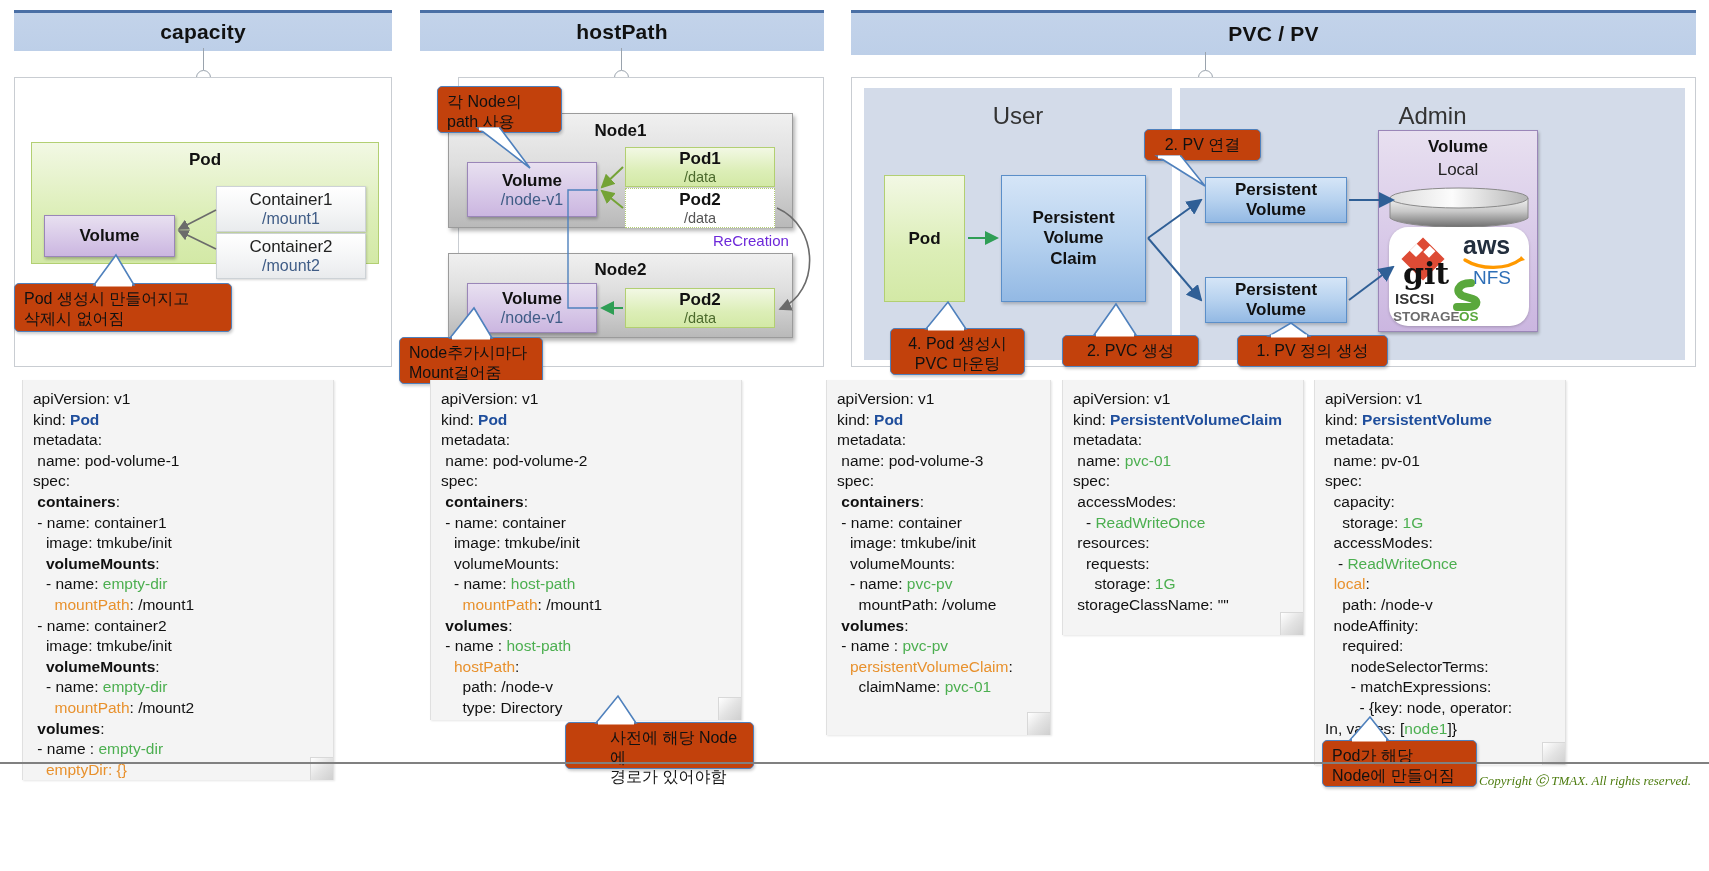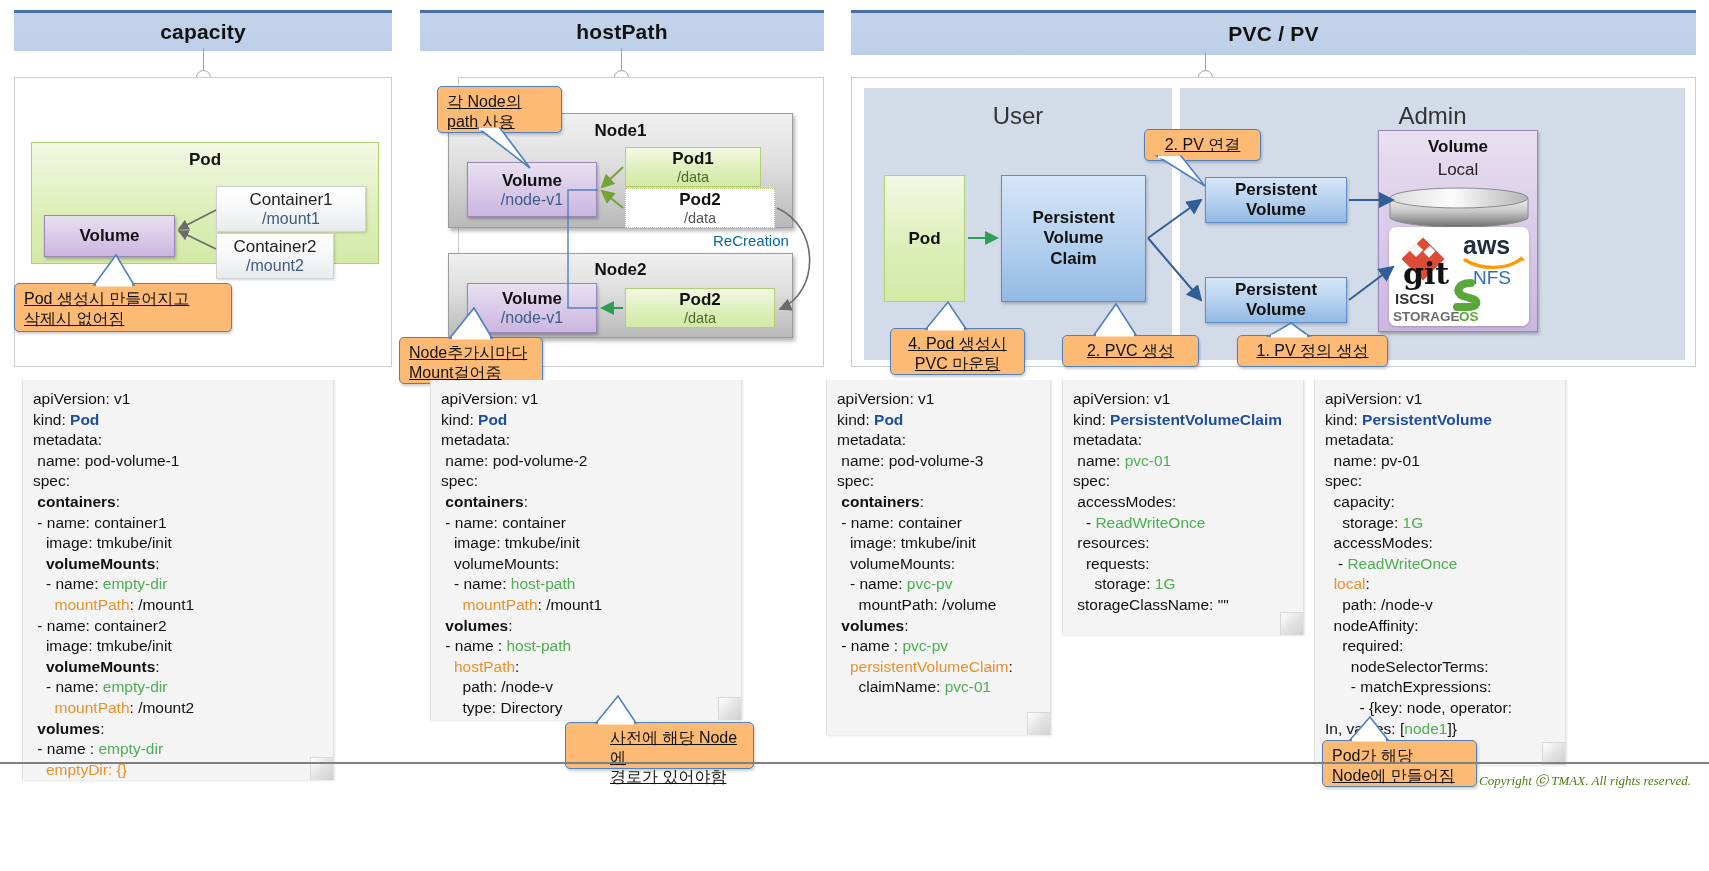--- a/index.html
+++ b/index.html
@@ -71,25 +71,24 @@
     box-shadow:1px 2px 3px rgba(0,0,0,.22);
   }
   .zone{
     position:absolute;box-sizing:border-box;background:#d3dbe9;
   }
   .zone-title{position:absolute;width:100%;text-align:center;font-size:24px;color:#333;}
 
   
   .callout{
     position:absolute;box-sizing:border-box;
-    background:#fdba74;border:1.6px solid #4f81bd;border-radius:5px;
+    background:#c2410c;border:1.6px solid #4f81bd;border-radius:5px;
     font-size:16px;color:#111;line-height:1.22;
     padding:5px 9px;box-shadow:1px 2px 3px rgba(0,0,0,.2);
     white-space:pre-line;
-    text-decoration:underline;
   }
 
   
   .note{
     position:absolute;box-sizing:border-box;
     background:#f4f4f4;
     border-left:1px solid #e0e0e0;border-right:1px solid #e0e0e0;
     font-size:15.5px;line-height:20.6px;color:#111;
     padding:9px 8px 6px 10px;white-space:pre;
     box-shadow:1px 1px 2px rgba(0,0,0,.10);
@@ -102,23 +101,23 @@
     position:absolute;right:0;bottom:0;width:22px;height:22px;
     background:linear-gradient(135deg,#ffffff 0%,#e3e3e3 50%,#cfcfcf 100%);
     border-left:1px solid #d8d8d8;border-top:1px solid #d8d8d8;
   }
 
   .footline{position:absolute;left:0;top:762px;width:1709px;height:2px;background:#808080;}
   .copyright{
     position:absolute;right:18px;top:772px;font-size:13px;color:#4d7c0f;
     font-style:italic;font-family:"Liberation Serif",serif;
   }
-  .recreation-lbl{position:absolute;font-size:15px;color:#0369a1;}
+  .recreation-lbl{position:absolute;font-size:15px;color:#6d28d9;}
   .logo-card{
-    position:absolute;box-sizing:border-box;background:#fff;border-radius:7px;
+    position:absolute;box-sizing:border-box;background:#fff;border-radius:19px;
     box-shadow:0 1px 3px rgba(0,0,0,.2);overflow:hidden;
   }
   .cyl{position:absolute;}
   svg{position:absolute;overflow:visible;}
 </style>
 </head>
 <body>
 
 <div class="sec-bar" style="left:14px;top:10px;width:378px;height:38px;">
   <span>capacity</span>
@@ -146,21 +145,21 @@
 </div>
 
 <div class="vol-purple" style="left:44px;top:215px;width:131px;height:42px;">
   <span class="t1">Volume</span>
 </div>
 
 <div class="ctr-white" style="left:216px;top:186px;width:150px;height:46px;">
   <span class="t1">Container1</span>
   <span class="t2">/mount1</span>
 </div>
-<div class="ctr-white" style="left:216px;top:233px;width:118px;height:46px;">
+<div class="ctr-white" style="left:216px;top:233px;width:150px;height:46px;">
   <span class="t1">Container2</span>
   <span class="t2">/mount2</span>
 </div>
 
 <svg width="380" height="300" style="left:14px;top:77px;">
   <defs>
     <marker id="ahGray" markerWidth="7" markerHeight="7" refX="6" refY="3.5" orient="auto">
       <polygon points="0,0 7,3.5 0,7" fill="#6b6b6b"></polygon>
     </marker>
   </defs>
@@ -175,21 +174,21 @@
   <line x1="20" y1="30" x2="56" y2="30" stroke="#ffffff" stroke-width="3"></line>
 </svg>
 
 <div class="node-gray" style="left:448px;top:113px;width:345px;height:115px;">
   <div class="node-title" style="top:7px;">Node1</div>
 </div>
 <div class="vol-purple" style="left:467px;top:162px;width:130px;height:55px;">
   <span class="t1">Volume</span>
   <span class="t2">/node-v1</span>
 </div>
-<div class="pod-green" style="left:625px;top:147px;width:136px;height:40px;">
+<div class="pod-green" style="left:625px;top:147px;width:150px;height:40px;">
   <span style="font-size:17px;">Pod1</span>
   <span style="font-weight:normal;font-size:14.5px;color:#4b6a2c;">/data</span>
 </div>
 <div class="pod-green" style="left:625px;top:188px;width:150px;height:40px;background:#ffffff;border:1px dotted #b2cf72;">
   <span style="font-size:17px;">Pod2</span>
   <span style="font-weight:normal;font-size:14.5px;color:#555;">/data</span>
 </div>
 
 <div class="node-gray" style="left:448px;top:253px;width:345px;height:85px;">
   <div class="node-title" style="top:6px;">Node2</div>

